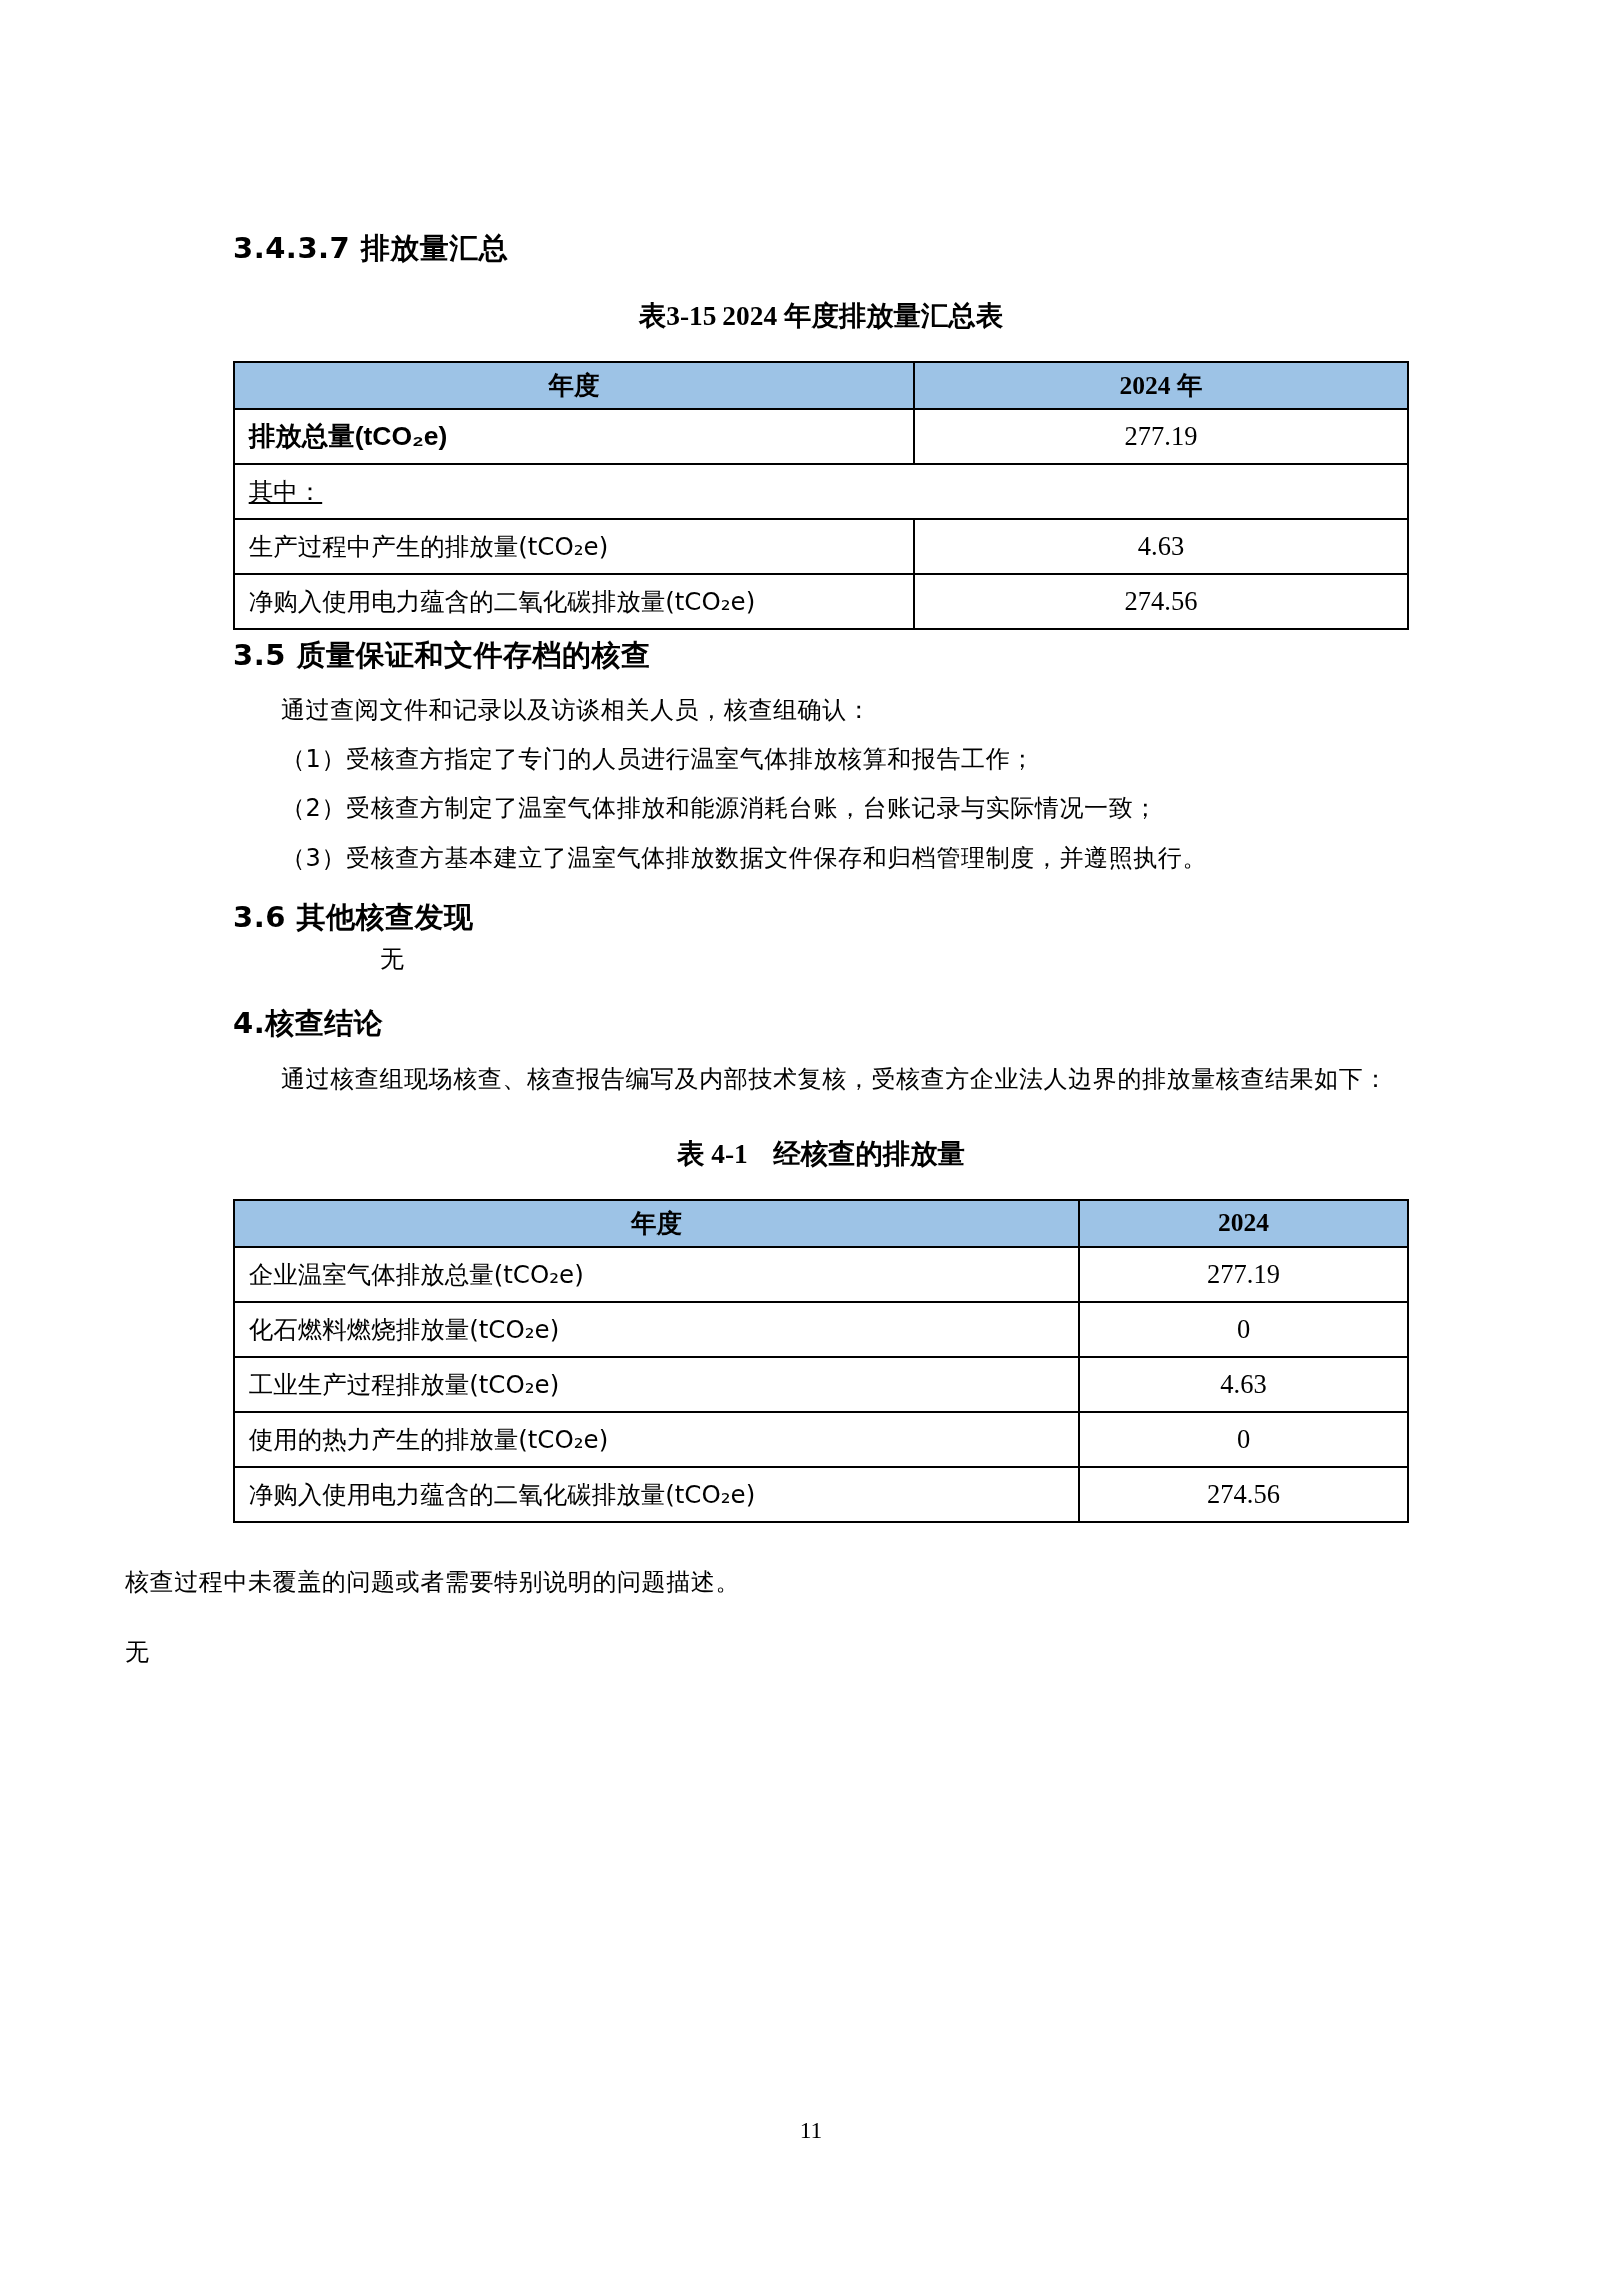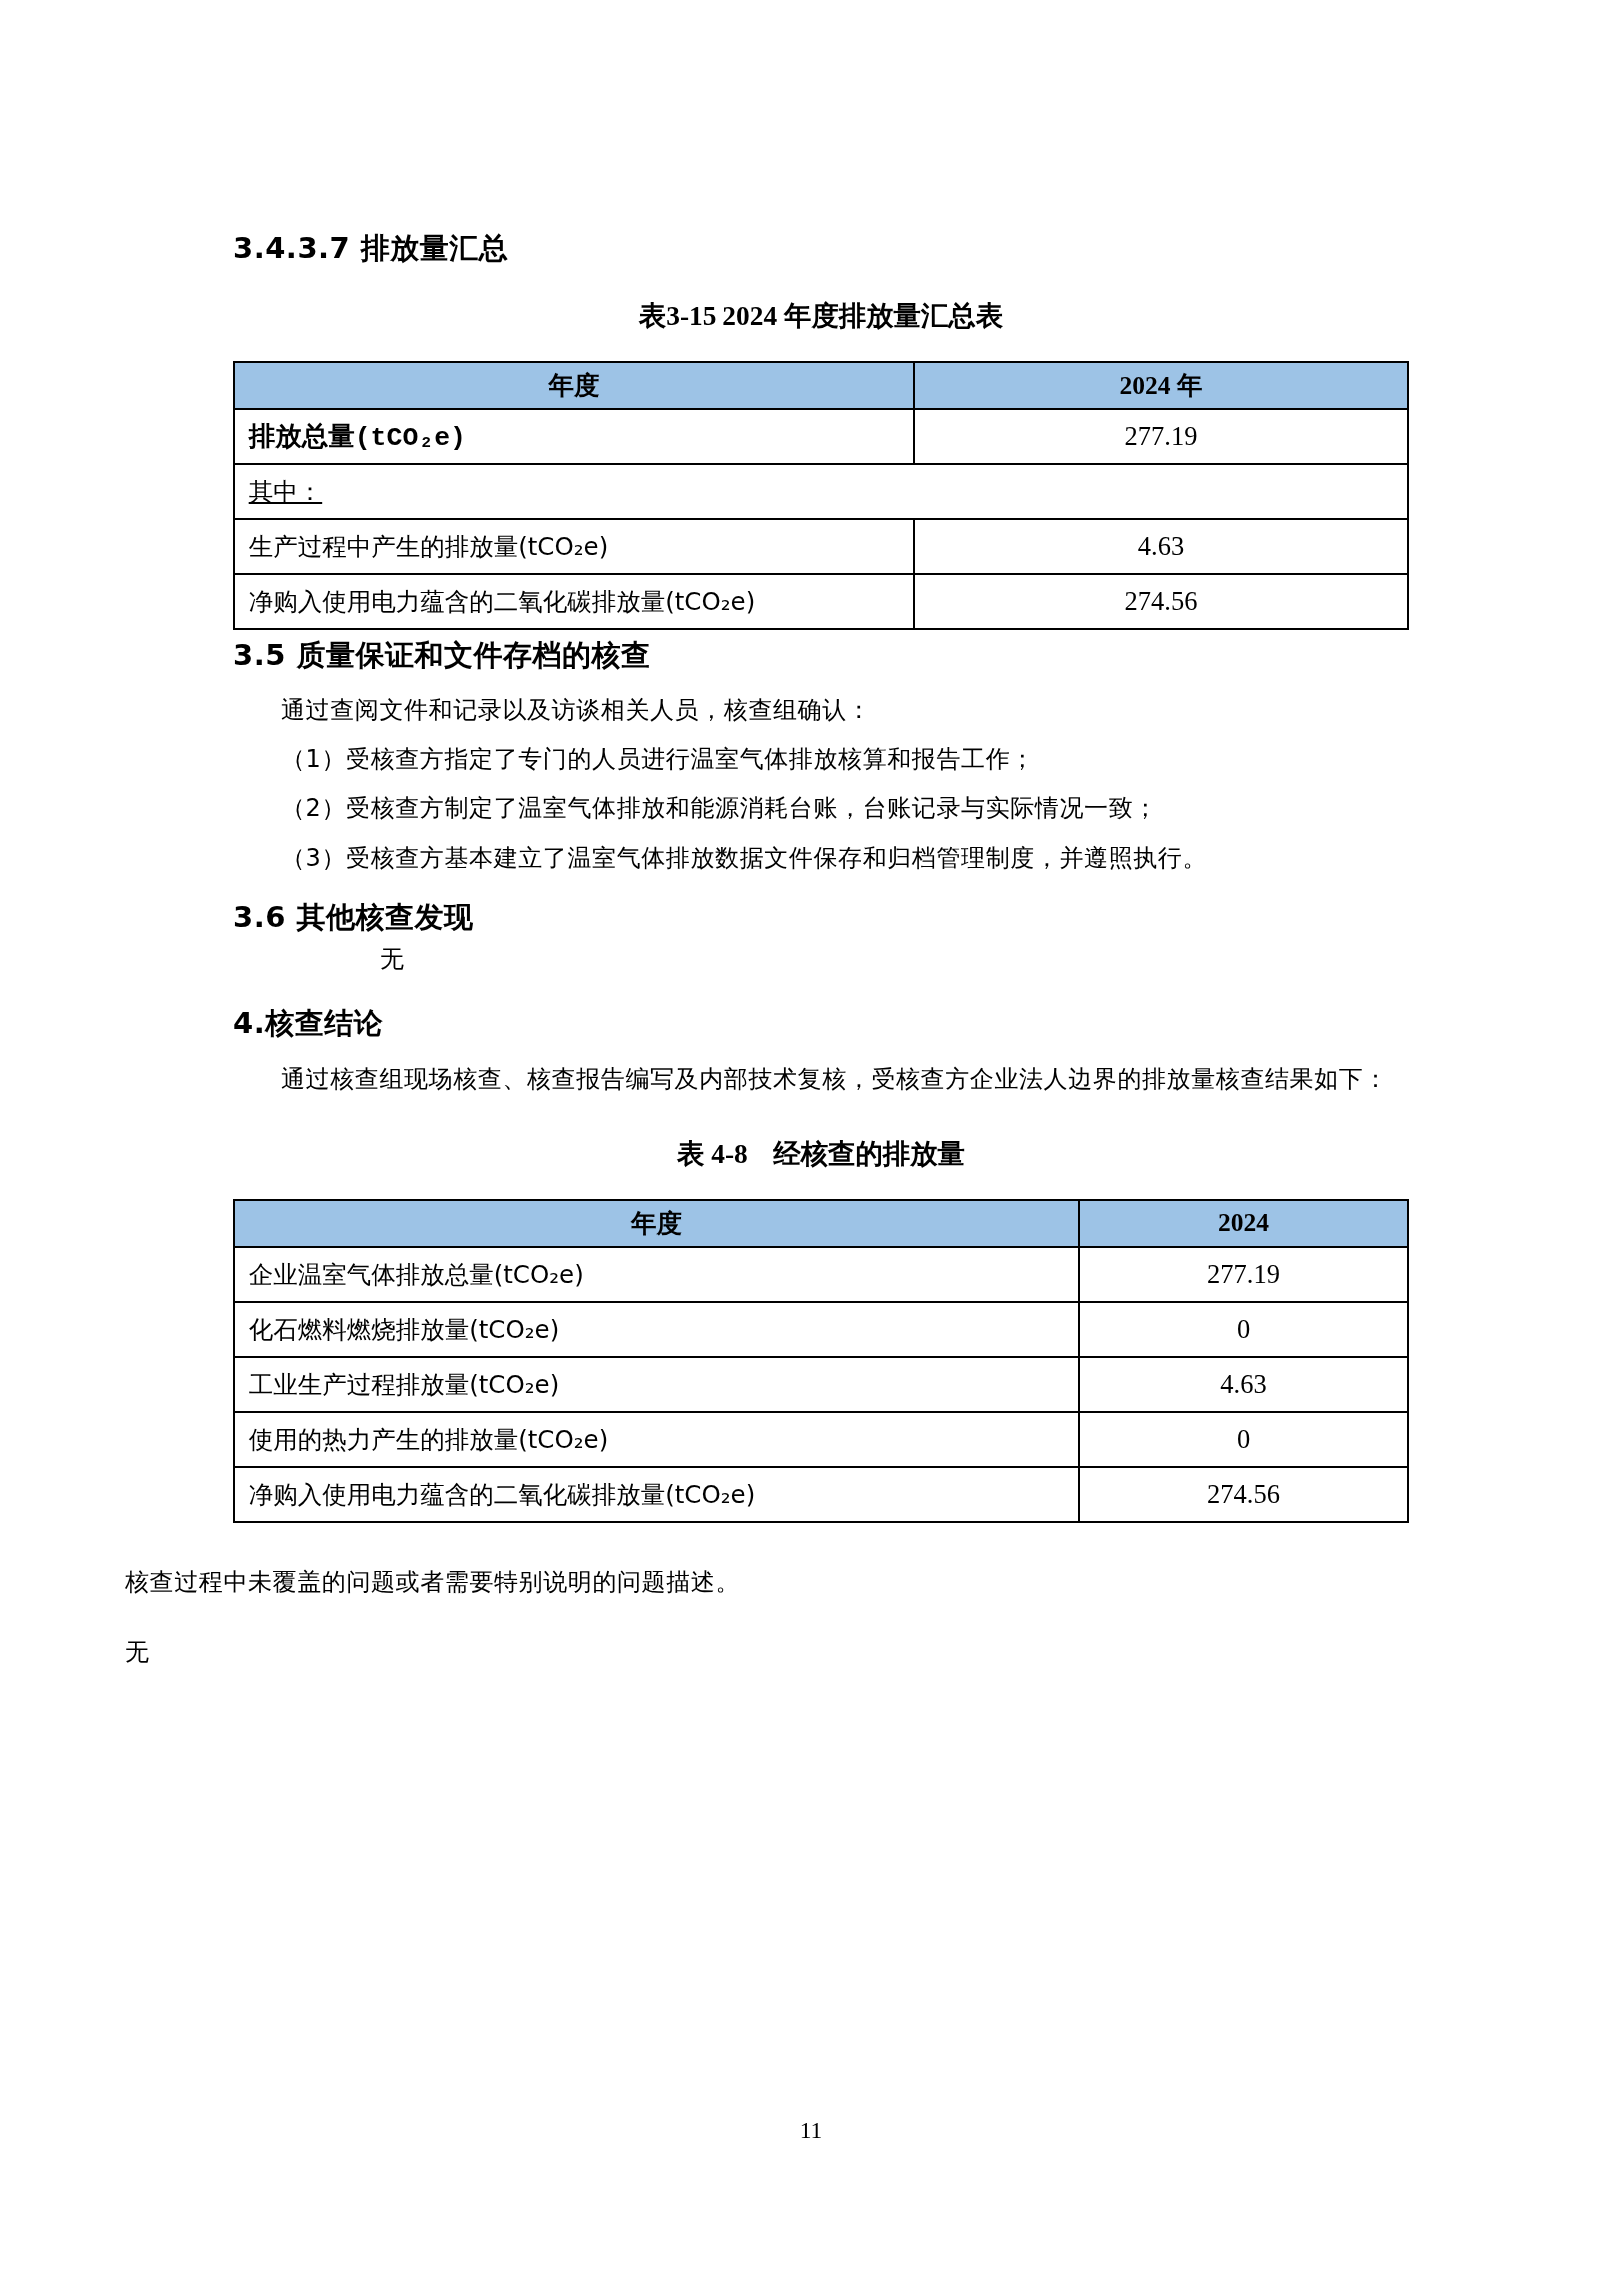--- a/index.html
+++ b/index.html
@@ -78,21 +78,21 @@
     height: 45px;
   }
   table.doc-table td.label {
     font-family: "DejaVu Sans", "Liberation Sans", sans-serif;
     font-size: 24.5px;
     text-align: left;
     padding-left: 13.7px;
     height: 53px;
   }
   table.doc-table td.label.bold {
-    font-family: Liberation Mono, monospace;
+    font-family: Liberation Sans, sans-serif;
     font-weight: bold;
     font-size: 26.5px;
   }
   table.doc-table td.value {
     font-family: "Liberation Serif", "DejaVu Serif", serif;
     font-size: 26.5px;
     text-align: center;
     height: 53px;
   }
   table.doc-table td.spanall {
@@ -196,21 +196,21 @@
 
     <div class="h-section">4.核查结论</div>
 
     <div class="sp-14"></div>
 
     <p class="para indent">通过核查组现场核查、核查报告编写及内部技术复核，受核查方企业法人边界的排放量核查结果如下：</p>
 
     <div class="sp-22"></div>
 
     <div class="table-caption wide-gap">
-      <span>表 4-8</span><span class="gap"></span><span>经核查的排放量</span>
+      <span>表 4-1</span><span class="gap"></span><span>经核查的排放量</span>
     </div>
 
     <div class="sp-14"></div>
 
     <table class="doc-table">
       <colgroup>
         <col style="width:845px">
         <col style="width:329px">
       </colgroup>
       <thead>

